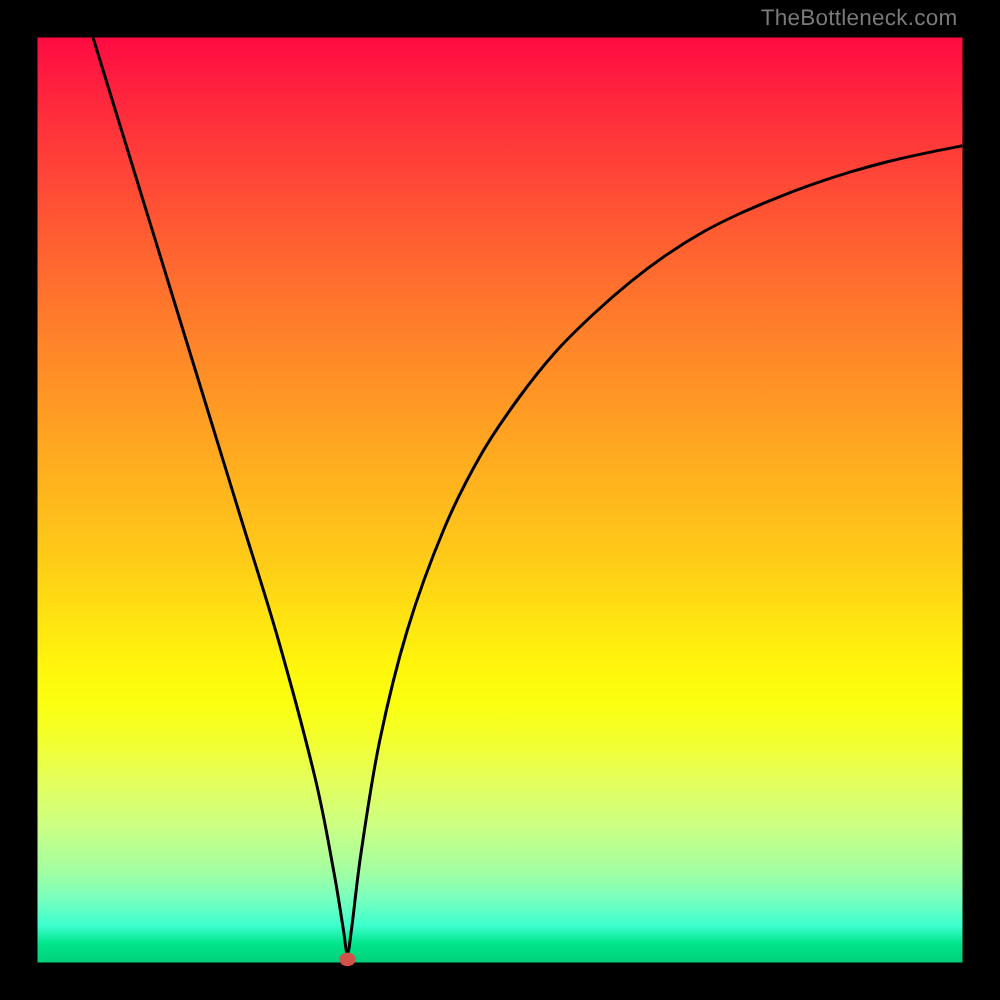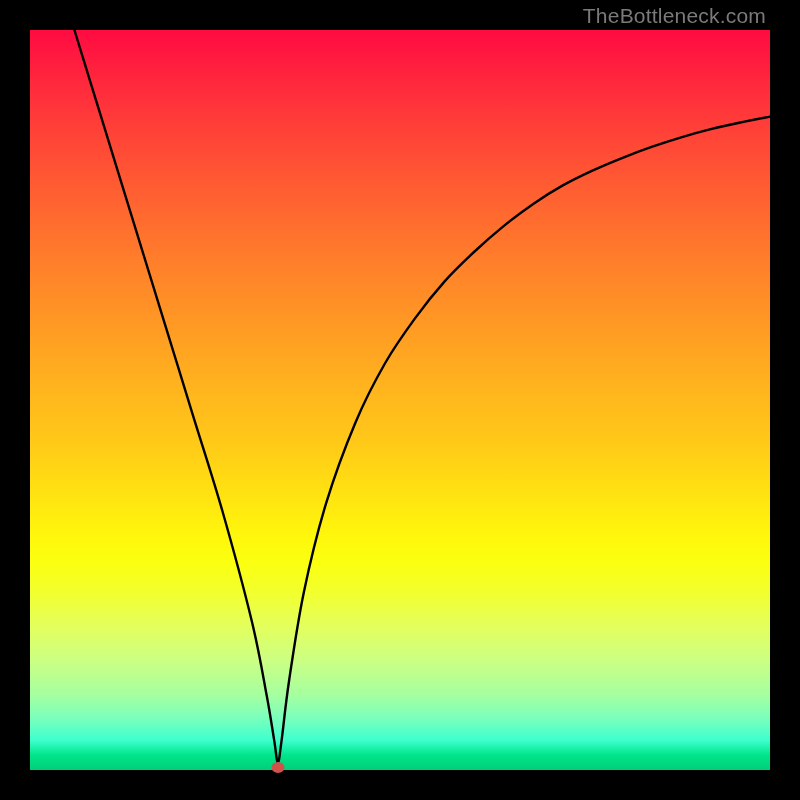--- a/index.html
+++ b/index.html
@@ -43,21 +43,21 @@
       #3dffce 96%,
       #00e58a 98%,
       #00cf78 100%
     );
   }
   .watermark {
     position: absolute;
     top: 4px;
     right: 34px;
     color: #7a7a7a;
-    font-size: 21px;
+    font-size: 18px;
     font-weight: 500;
     letter-spacing: 0.2px;
     user-select: none;
     margin-left: 42px;
   }
   svg.curve {
     position: absolute;
     left: 0;
     top: 0;
     width: 740px;

